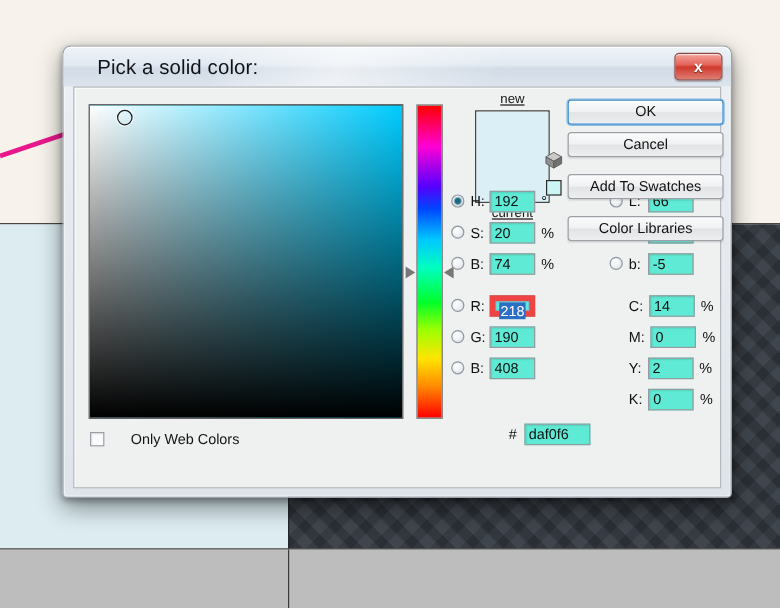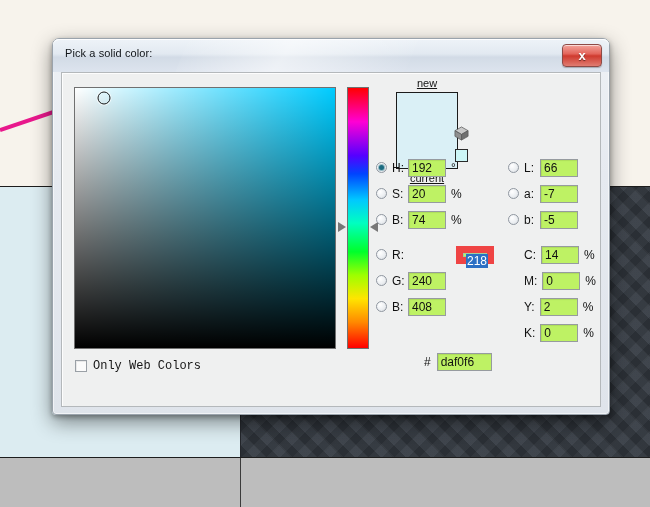--- a/index.html
+++ b/index.html
@@ -81,21 +81,21 @@
     background:linear-gradient(180deg,#eef3f8 0%,#e2e9f1 45%,#d2dbe6 55%,#dde4ee 100%);
     box-shadow: inset 0 1px 0 rgba(255,255,255,.9);
     overflow:hidden;
   }
   .titlebar .sheen{
     position:absolute; left:130px; top:-16px; width:230px; height:60px;
     background:linear-gradient(105deg,rgba(255,255,255,0) 0%,rgba(255,255,255,.55) 45%,rgba(255,255,255,0) 100%);
     transform:skewX(-22deg);
   }
   .title-text {
-    position:absolute; left:12px; top:8px; font-size:11px; color:#101418;
+    position:absolute; left:28px; top:8px; font-size:17px; color:#101418;
     letter-spacing:.1px;
   }
   .close-btn {
     position:absolute; right:7px; top:5px; width:38px; height:21px;
     border-radius:4px; border:1px solid #8d4a46;
     background:linear-gradient(180deg,#f3a49c 0%,#e3655b 42%,#cf3a2e 52%,#e07c71 100%);
     box-shadow: inset 0 1px 0 rgba(255,255,255,.6), 0 1px 1px rgba(0,0,0,.25);
     cursor:default;
   }
   .close-btn .x {
@@ -148,21 +148,21 @@
   .hue-arrow.left {
     left:-9px; border-top:5px solid transparent; border-bottom:5px solid transparent;
     border-left:8px solid #777;
   }
   .hue-arrow.right {
     right:-9px; border-top:5px solid transparent; border-bottom:5px solid transparent;
     border-right:8px solid #777;
   }
 
   
-  .webcolors-row { position:absolute; left:13px; top:286px; display:flex; align-items:center; gap:6px;font-family:Liberation Mono, monospace; }
+  .webcolors-row { position:absolute; left:13px; top:286px; display:flex; align-items:center; gap:22px; }
   .cbox {
     width:12px; height:12px; border:1px solid #9aa0a6; background:#fbfbfb;
     box-shadow: inset 1px 1px 0 rgba(0,0,0,.07);
     box-sizing:border-box; cursor:pointer;
   }
   .webcolors-row .lbl { font-size:12px; color:#141414; }
 
   
   .preview { position:absolute; left:322px; top:4px; width:86px; }
   .preview .cap { font-size:11px; color:#141414; text-align:center;text-decoration:underline; }
@@ -189,29 +189,28 @@
   }
   .radio.on::after{
     content:""; position:absolute; left:2px; top:2px; width:5px; height:5px;
     border-radius:50%; background:#1b6b80;
     box-shadow:0 0 0 1px rgba(30,110,130,.45);
   }
   .fld-lbl { font-size:12px; color:#111; margin-left:5px; width:16px; }
   .fld-lbl.pad { margin-left:0; text-align:right; width:auto; }
   .inp {
     width:38px; height:18px; border:1px solid #969b9f;
-    background:#bef264; box-sizing:border-box;
+    background:#5eead4; box-sizing:border-box;
     font-size:12px; color:#111; line-height:16px; padding:0 3px;
     box-shadow: inset 1px 1px 1px rgba(0,0,0,.09);
     cursor:text;
   }
   .inp.focus {
-    border:7px solid #ef4444;
+    border:5px solid #ef4444;
     box-shadow: 0 0 0 1px rgba(120,175,220,.5) inset;
-    margin-left: 48px;
   }
   .inp .sel { background:#2b6fc4; color:#fff; padding:0 1px; }
   .unit { font-size:12px; color:#111; margin-left:5px; }
 
   .hexrow { position:absolute; left:362px; top:280px; display:flex; align-items:center; }
   .hexrow .hash { font-size:12px; color:#111; margin-right:6px; }
   .hexrow .inp { width:55px; }
 
   
   .btns { position:absolute; left:411px; top:10px; width:130px; }
@@ -321,21 +320,21 @@
 
       <div class="fld-row" style="left:0; top:42px;">
         <span class="radio"></span>
         <span class="fld-lbl">R:</span>
         <span class="inp focus"><span class="sel">218</span></span>
       </div>
 
       <div class="fld-row" style="left:0; top:68px;">
         <span class="radio"></span>
         <span class="fld-lbl">G:</span>
-        <span class="inp">240</span>
+        <span class="inp">190</span>
       </div>
 
       <div class="fld-row" style="left:0; top:94px;">
         <span class="radio"></span>
         <span class="fld-lbl">B:</span>
         <span class="inp">408</span>
       </div>
 
       <div class="fld-row" style="left:132px; top:-45px;">
         <span class="radio"></span>
@@ -378,15 +377,21 @@
         <span class="inp" style="margin-left:5px">0</span>
         <span class="unit">%</span>
       </div>
     </div>
 
     <div class="hexrow">
       <span class="hash">#</span>
       <span class="inp">daf0f6</span>
     </div>
 
+    <div class="btns">
+      <div class="btn focus">OK</div>
+      <div class="btn">Cancel</div>
+      <div class="btn gap">Add To Swatches</div>
+      <div class="btn gap">Color Libraries</div>
+    </div>
 
   </div>
 </div>
 
 </body></html>

